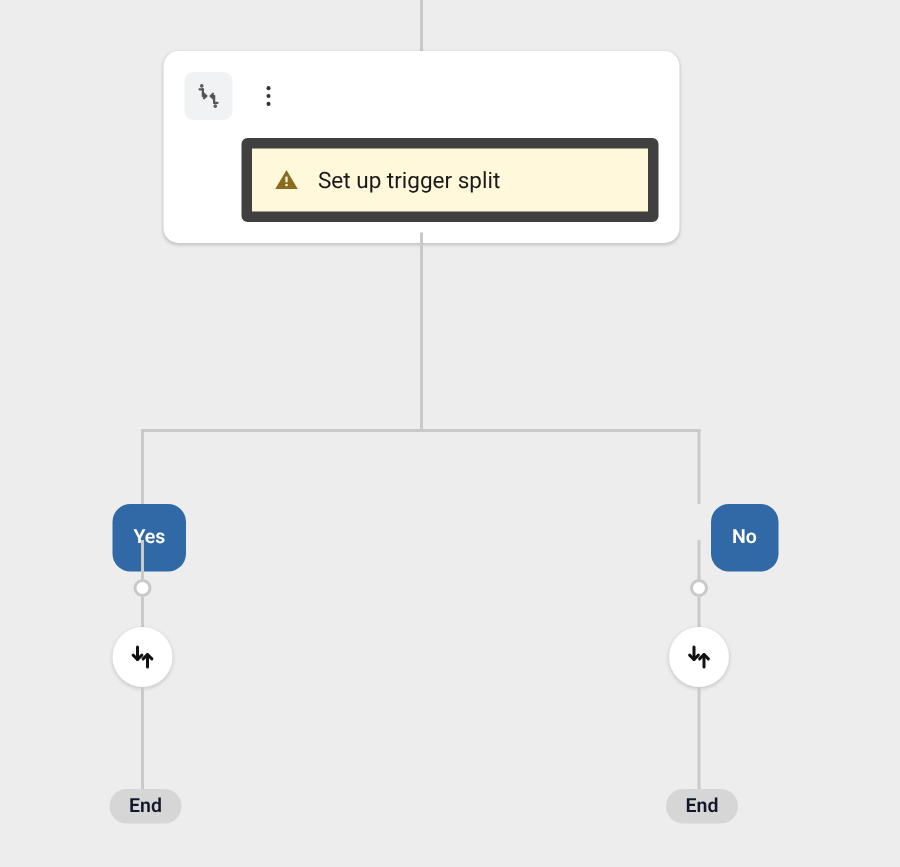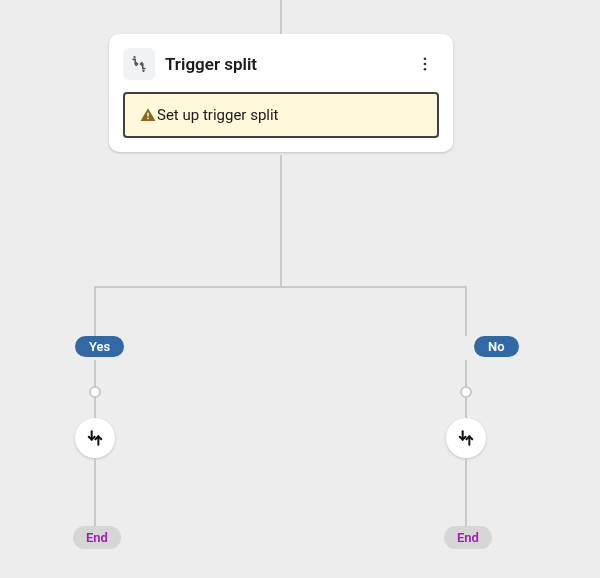--- a/index.html
+++ b/index.html
@@ -65,25 +65,27 @@
       width: 28px;
       height: 28px;
       display: flex;
       align-items: center;
       justify-content: center;
       cursor: pointer;
       border-radius: 4px;
     }
     .alert-bar {
       background: #fff8db;
-      border: 2px solid #404040;
+      border: 7px solid #404040;
       border-radius: 4px;
       padding: 12px 14px;
       display: flex;
       align-items: center;
+      gap: 12px;
+      margin-left: 38px;
     }
     .alert-text {
       font-size: 15px;
       color: #1a1a1a;
     }
     
     .line-mid {
       position: absolute;
       left: 280px;
       top: 155px;
@@ -112,21 +114,21 @@
       position: absolute;
       left: 465px;
       top: 286px;
       width: 2px;
       height: 50px;
       background: #c9c9c9;
     }
     
     .badge {
       position: absolute;
-      padding: 3px 14px;
+      padding: 15px 14px;
       border-radius: 12px;
       font-size: 13px;
       font-weight: 600;
       color: #fff;
       background: #3069a5;
     }
     .badge-yes {
       left: 75px;
       top: 336px;
     }
@@ -221,21 +223,21 @@
       height: 68px;
       background: #c9c9c9;
     }
     
     .end-badge {
       position: absolute;
       padding: 4px 13px;
       border-radius: 12px;
       font-size: 13px;
       font-weight: 600;
-      color: #a21caf;
+      color: #0f172a;
       background: #d6d6d6;
     }
     .end-left {
       left: 73px;
       top: 526px;
     }
     .end-right {
       left: 444px;
       top: 526px;
     }
@@ -256,21 +258,20 @@
           <path d="M7 12 l3 0"></path>
           <polyline points="8,10 10,12 8,14"></polyline>
           <path d="M20 18 l-3 0"></path>
           <path d="M17 18 l0 -6"></path>
           <path d="M17 12 l-3 0"></path>
           <polyline points="16,14 14,12 16,10"></polyline>
           <circle cx="6" cy="3" r="0.6" fill="#555"></circle>
           <circle cx="18" cy="21" r="0.6" fill="#555"></circle>
         </svg>
       </div>
-      <div class="card-title">Trigger split</div>
       <div class="menu-btn">
         <svg width="18" height="18" viewBox="0 0 24 24" fill="#333">
           <circle cx="12" cy="5" r="1.8"></circle>
           <circle cx="12" cy="12" r="1.8"></circle>
           <circle cx="12" cy="19" r="1.8"></circle>
         </svg>
       </div>
     </div>
     <div class="alert-bar">
       <svg width="18" height="18" viewBox="0 0 24 24">

